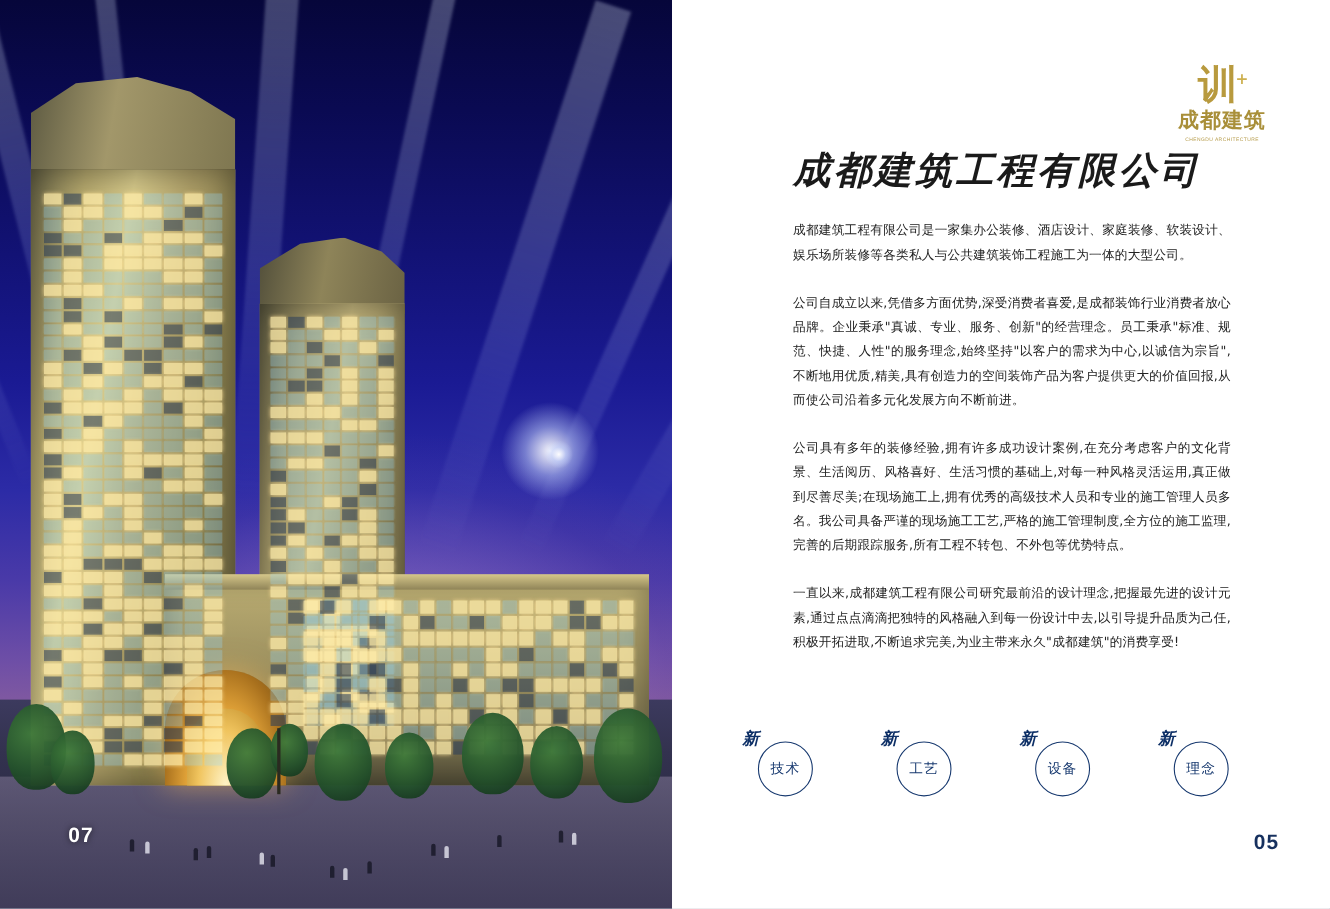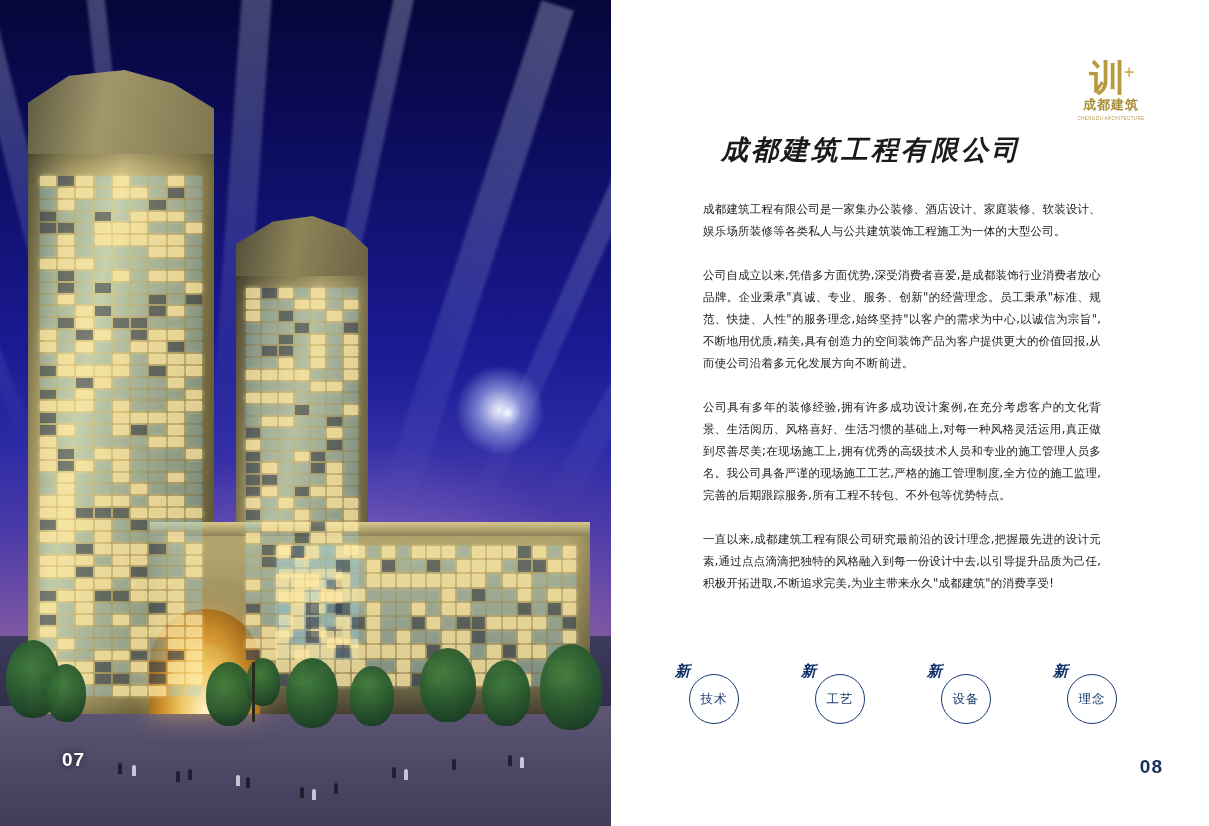--- a/index.html
+++ b/index.html
@@ -231,45 +231,45 @@
     letter-spacing: -2px;
     font-weight: bold;
   }
   .logo-plus {
     color: #cdb04f;
     font-size: 14px;
     vertical-align: super;
   }
   .logo-cn {
     margin-top: 2px;
-    font-size: 13px;
+    font-size: 19px;
     letter-spacing: 1px;
     color: #a98f39;
     font-family: "DejaVu Sans", sans-serif;
     font-weight: bold;
   }
   .logo-py {
     font-size: 4.5px;
     letter-spacing: 0.4px;
     color: #b59a48;
     margin-top: 2px;
   }
   .doc-title {
     position: absolute;
     left: 110px; top: 132px;
-    font-size: 27px;
+    font-size: 34px;
     letter-spacing: 3px;
     color: #1a1a1a;
     font-family: "DejaVu Serif", serif;
     font-weight: bold;
     font-style: italic;
   }
   .body-copy {
     position: absolute;
-    left: 92px; top: 198px;
+    left: 110px; top: 198px;
     width: 398px;
     color: #222222;
     font-size: 11.5px;
     line-height: 22px;
     font-family: "DejaVu Sans", sans-serif;
     letter-spacing: 0.2px;
     text-align: justify;
   }
   .body-copy p { margin: 0 0 22px 0; }
 
@@ -1249,16 +1249,16 @@
       <div class="badge">
         <span class="badge-new">新</span>
         <span class="badge-circle">设备</span>
       </div>
       <div class="badge">
         <span class="badge-new">新</span>
         <span class="badge-circle">理念</span>
       </div>
     </div>
 
-    <div class="page-num-right">08</div>
+    <div class="page-num-right">05</div>
   </div>
 
 </div>
 
 </body></html>

